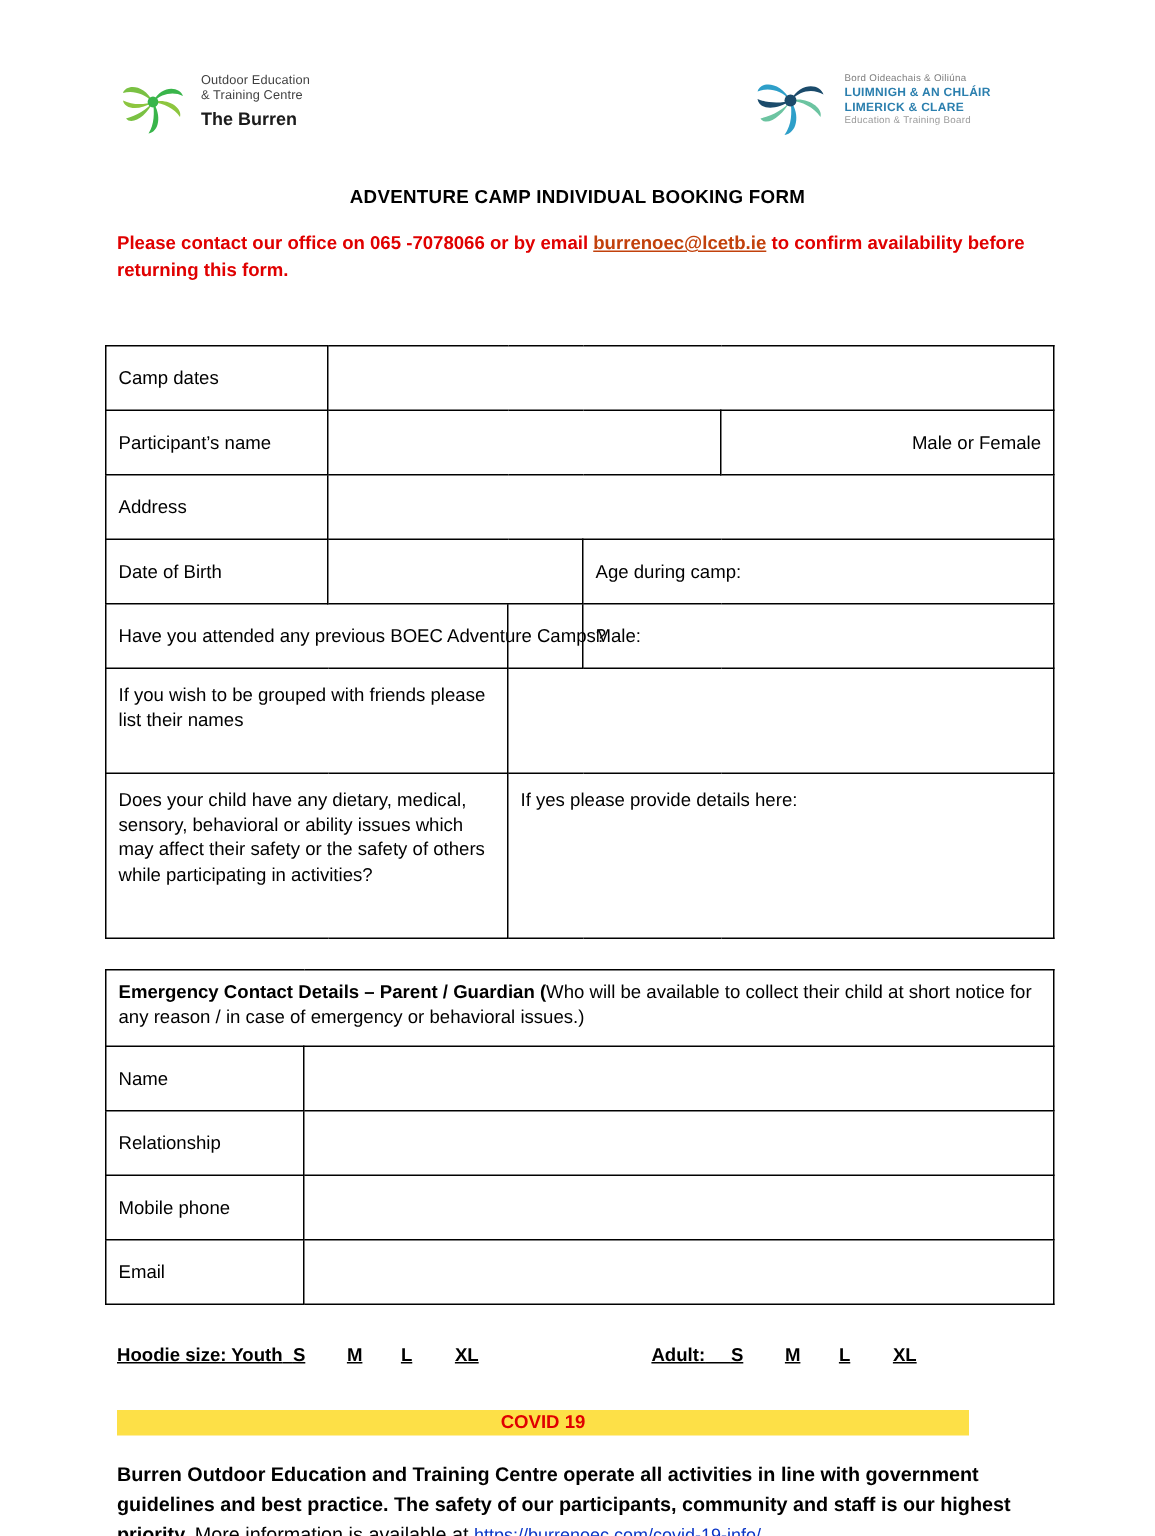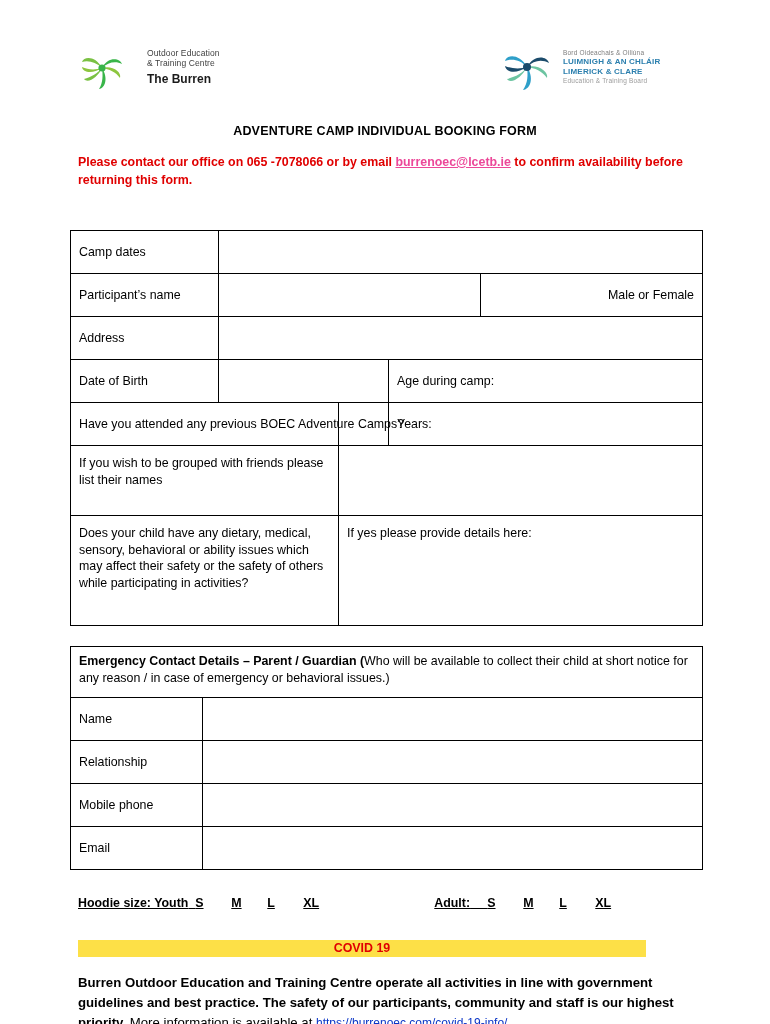--- a/index.html
+++ b/index.html
@@ -28,21 +28,21 @@
     position: relative;
     height: 70px;
     margin-top: 40px;
   }
   .logo-left {
     position: absolute;
     left: 78px;
     top: 4px;
     display: flex;
     align-items: center;
-    gap: 21px;
+    gap: 8px;
   }
   .logo-left .mark {
     width: 48px;
     height: 48px;
     flex: 0 0 48px;
   }
   .logo-left .txt {
     line-height: 1.15;
   }
   .logo-left .txt .l1 {
@@ -111,21 +111,21 @@
 
   
   .notice {
     margin: 16px 78px 0 78px;
     font-size: 12.4px;
     font-weight: bold;
     color: #e00000;
     line-height: 1.45;
   }
   .notice a {
-    color: #ec4899;
+    color: #c2410c;
     text-decoration: underline;
   }
 
   
   table.form {
     border-collapse: collapse;
     width: 632px;
     margin-left: 70px;
     table-layout: fixed;
   }
@@ -284,21 +284,21 @@
         <td colspan="4"></td>
       </tr>
       <tr>
         <td>Date of Birth</td>
         <td colspan="2"></td>
         <td colspan="2">Age during camp:</td>
       </tr>
       <tr>
         <td colspan="2" style="white-space:nowrap;">Have you attended any previous BOEC Adventure Camps?</td>
         <td></td>
-        <td colspan="2">Years:</td>
+        <td colspan="2">Male:</td>
       </tr>
       <tr>
         <td class="tall" colspan="2">If you wish to be grouped with friends please list their names</td>
         <td class="tall" colspan="3"></td>
       </tr>
       <tr>
         <td class="tall2" colspan="2">Does your child have any dietary, medical, sensory, behavioral or ability issues which may affect their safety or the safety of others while participating in activities?</td>
         <td class="tall2" colspan="3">If yes please provide details here:</td>
       </tr>
     </tbody>

